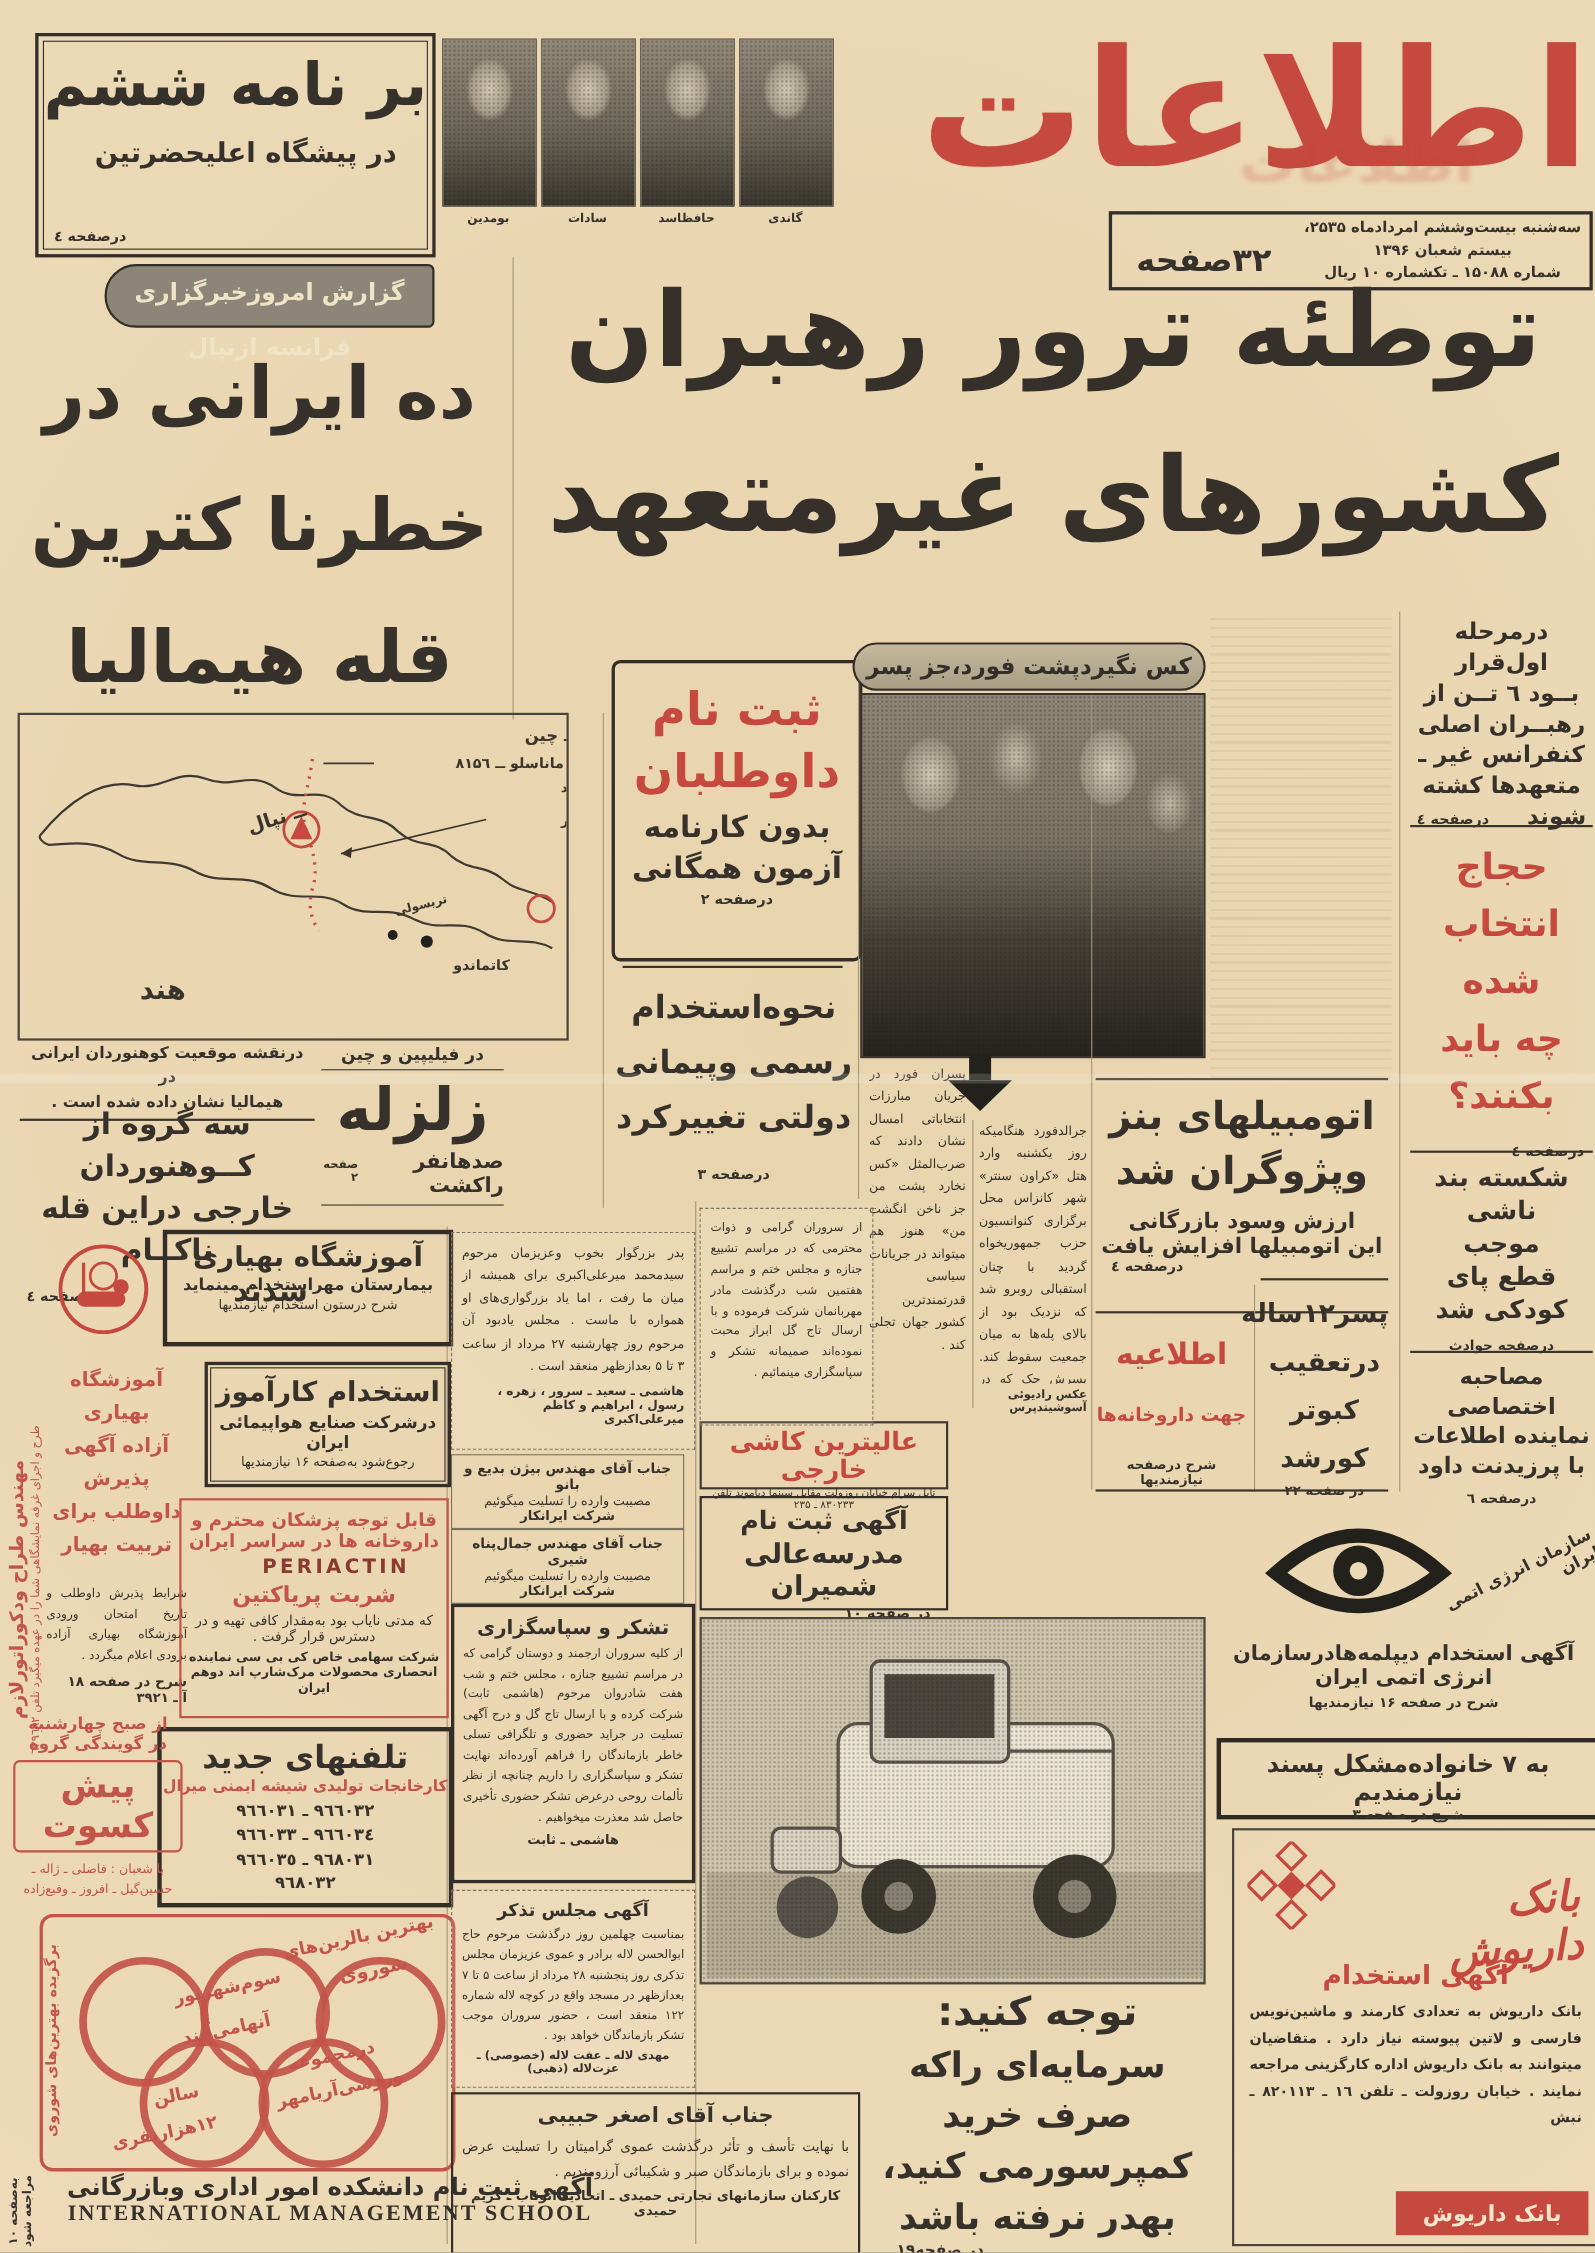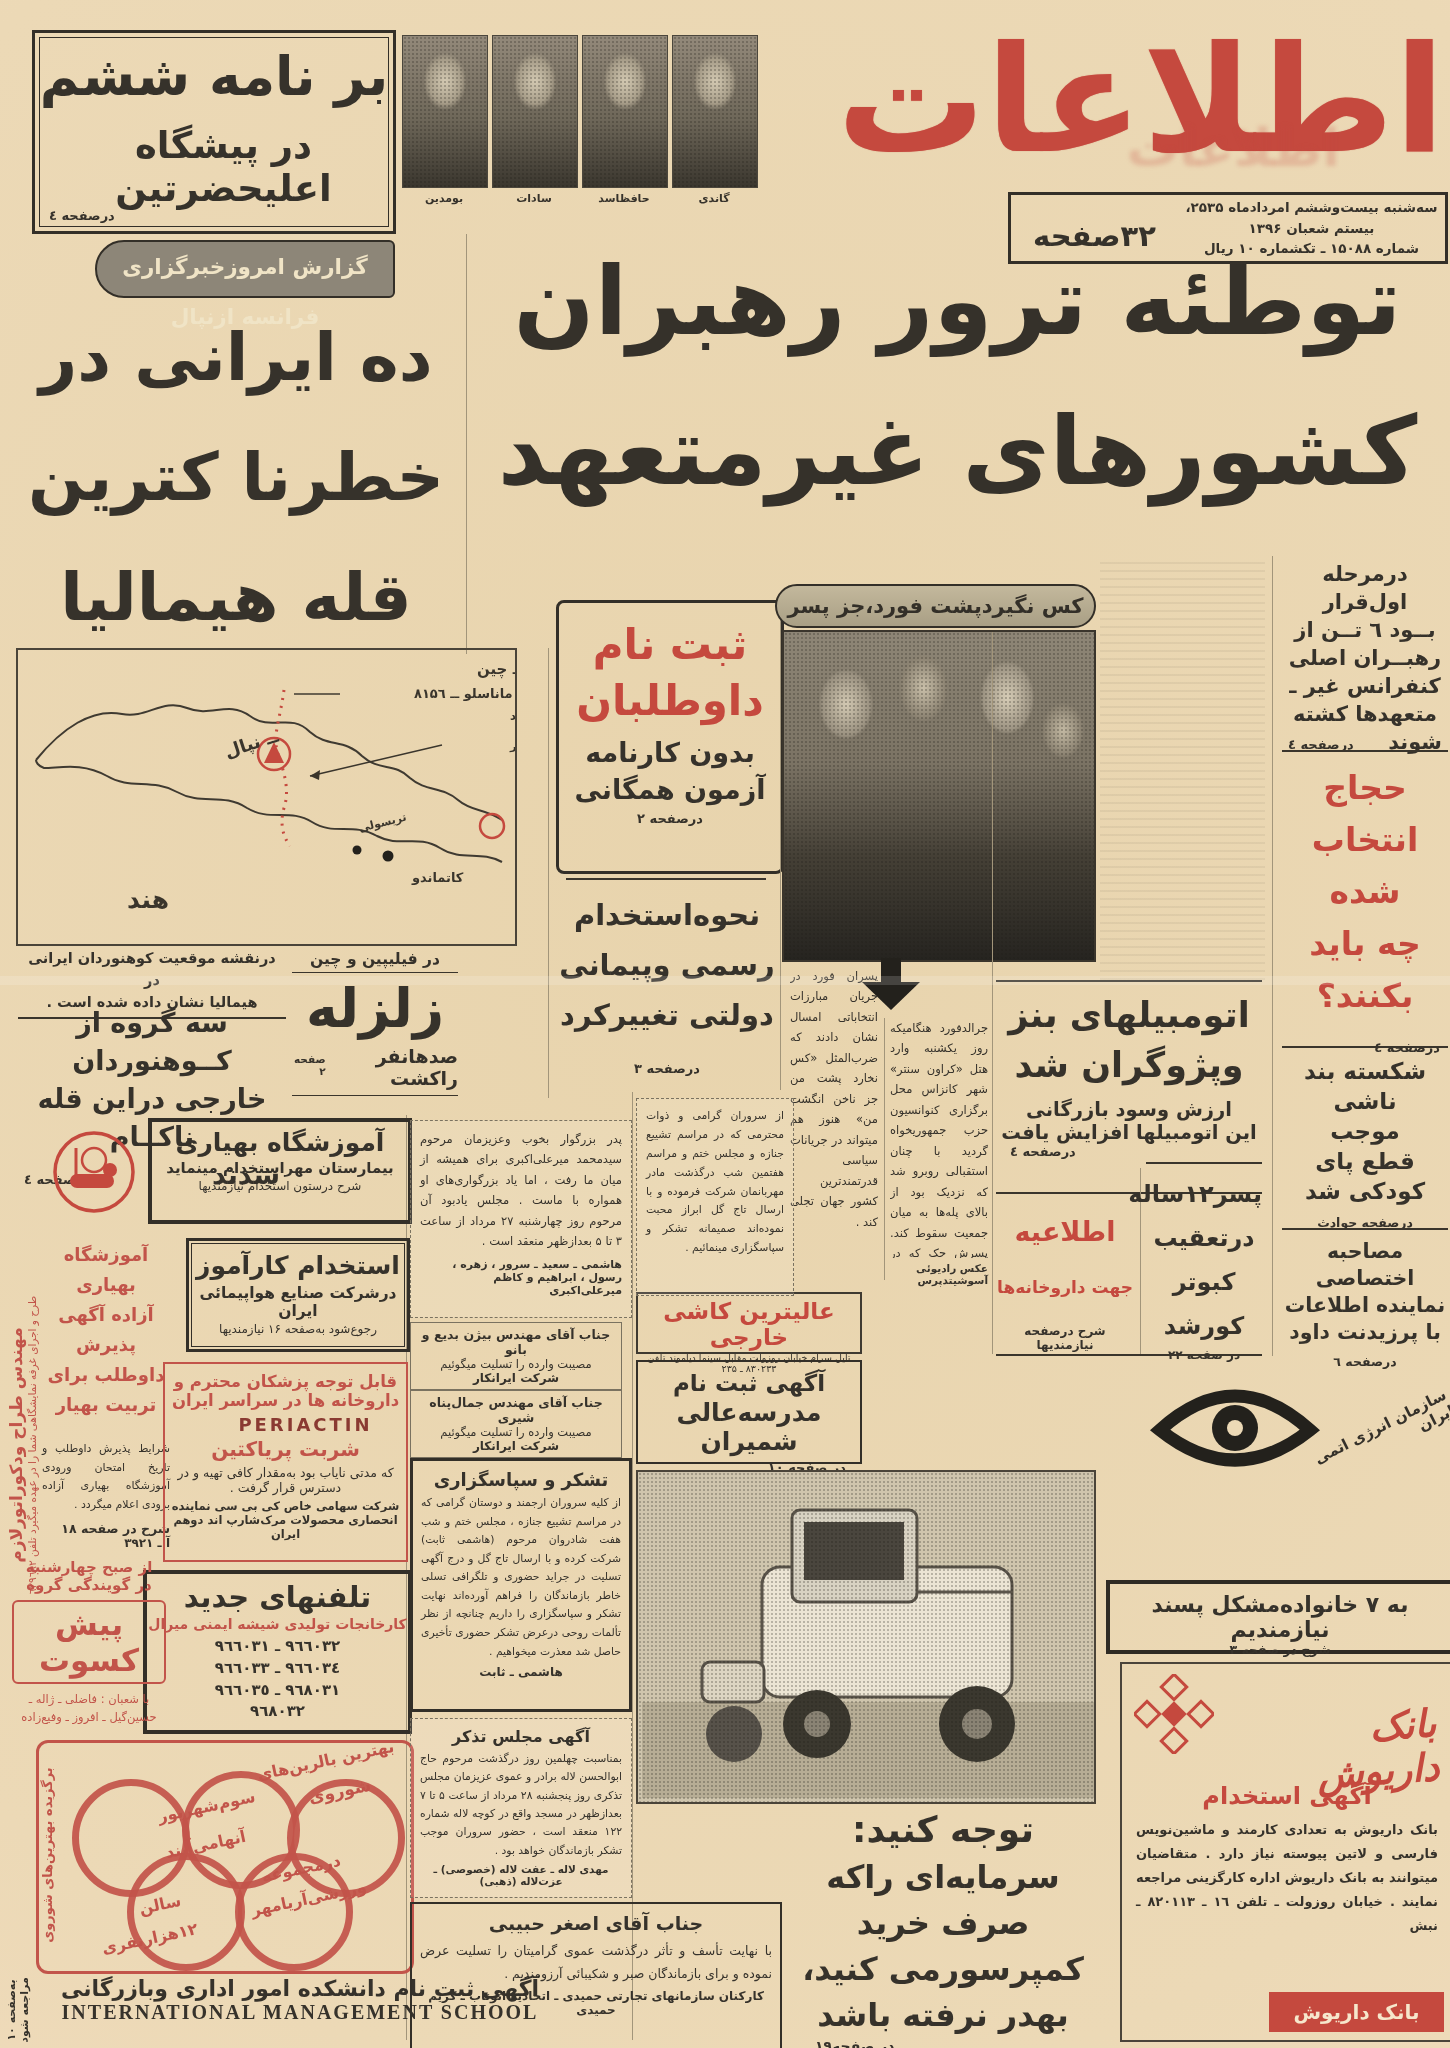--- a/index.html
+++ b/index.html
@@ -59,21 +59,21 @@
     <div style="flex:1.6;text-align:center;font-size:13.5px;font-weight:bold;line-height:1.55;">
       <div>سه‌شنبه بیست‌وششم امردادماه ۲۵۳۵،</div>
       <div>بیستم شعبان ۱۳۹۶</div>
       <div>شماره ۱۵۰۸۸ ـ تکشماره ۱۰ ریال</div>
     </div>
     <div style="flex:1;text-align:center;font-size:29px;font-weight:bold;margin-top:16px;">۳۲صفحه</div>
   </div>
 
   <div class="abs" style="left:32px;top:30px;width:358px;height:198px;border:3.5px solid #332f28;outline:1px solid #332f28;outline-offset:-8px;">
     <div class="c b" style="font-size:54px;margin-top:12px;">بر نامه ششم</div>
-    <div class="c b" style="font-size:37px;margin-top:16px;margin-left:19px;">در پیشگاه اعلیحضرتین</div>
+    <div class="c b" style="font-size:25px;margin-top:16px;margin-left:19px;">در پیشگاه اعلیحضرتین</div>
     <div class="abs pageref" style="left:14px;bottom:8px;">درصفحه ٤</div>
   </div>
 
   <div class="portrait" style="left:402px;top:35px;">
       <div class="halftone"></div>
     </div>
   <div class="portrait" style="left:492px;top:35px;">
       <div class="halftone"></div>
     </div>
   <div class="portrait" style="left:582px;top:35px;">
@@ -295,20 +295,25 @@
   </div>
 
   <div class="abs" style="left:1150px;top:1372px;">
     <svg width="170" height="114" viewBox="0 0 170 114">
       <path d="M10,58 Q85,-10 160,58 Q85,118 10,58 Z" fill="none" stroke="#23211c" stroke-width="13"></path>
       <circle cx="85" cy="56" r="23" fill="#23211c"></circle>
       <circle cx="85" cy="56" r="8" fill="#ecd9b6"></circle>
     </svg>
   </div>
   <div class="abs b" style="left:1298px;top:1420px;width:160px;font-size:15px;transform:rotate(-27deg);color:#35312a;">سازمان انرژی اتمی ایران</div>
+  <div class="abs c b" style="left:1102px;top:1492px;width:348px;">
+    <div style="font-size:19px;">آگهی استخدام دیپلمه‌هادرسازمان</div>
+    <div style="font-size:19px;">انرژی اتمی ایران</div>
+    <div style="font-size:12.5px;margin-top:4px;">شرح در صفحه ۱۶ نیازمندیها</div>
+  </div>
 
   <div class="abs" style="left:1106px;top:1580px;width:340px;height:66px;border:4px solid #2f2b24;">
     <div class="c b" style="font-size:22px;margin-top:8px;">به ۷ خانواده‌مشکل پسند نیازمندیم</div>
     <div class="c" style="font-size:12.5px;font-weight:bold;">شرح در صفحه ۳</div>
   </div>
 
   <div class="abs" style="left:1120px;top:1662px;width:330px;height:376px;border:2px solid #4a443a;">
     <div class="abs" style="left:12px;top:10px;">
       <svg width="80" height="80" viewBox="0 0 80 80">
         <rect x="31" y="4" width="18" height="18" transform="rotate(45 40 13)" fill="none" stroke="#c5493e" stroke-width="3"></rect>

